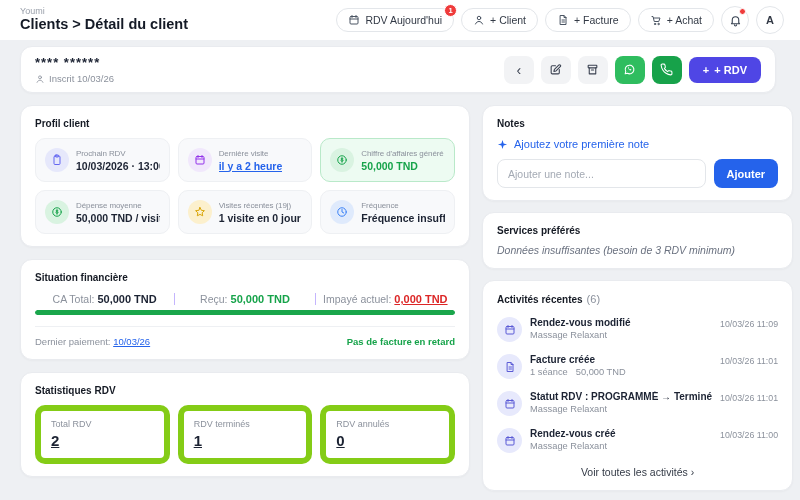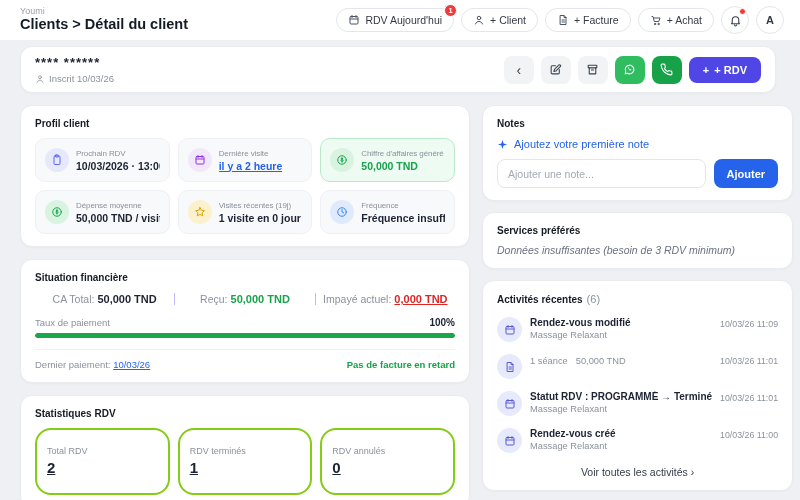--- a/index.html
+++ b/index.html
@@ -93,21 +93,21 @@
   .rate-row b { font-size:10px; color:#1c2333; }
   .bar { height:5px; border-radius:3px; background:#e7e9ee; margin-top:5px; overflow:hidden; }
   .bar-fill { height:100%; background:#1aa64b; border-radius:3px; }
   .fin-bottom { display:flex; justify-content:space-between; border-top:1px solid #eef0f3;
     margin-top:11px; padding-top:9px; font-size:9.5px; color:#8b919c; }
   .fin-bottom a { color:#2563eb; text-decoration:underline; cursor:pointer; }
   .fin-bottom .ok { color:#16a34a; font-weight:bold; }
 
   
   .stat-grid { display:grid; grid-template-columns:repeat(3,1fr); gap:8px; margin-top:9px; }
-  .stat { background:#fff; border:2px solid #84cc16; border-radius:16px; padding:16px 10px; }
+  .stat { background:#fff; border:6px solid #84cc16; border-radius:10px; padding:8px 10px; }
   .stat-label { font-size:9px; color:#8b919c; }
   .stat-num { font-size:15px; font-weight:bold; color:#1c2333; text-decoration:underline;
     margin-top:3px; cursor:pointer; display:inline-block; }
 
   
   .note-link { display:flex; align-items:center; gap:6px; margin-top:9px;
     font-size:11px; color:#2563eb; cursor:pointer; }
   .note-link svg { width:11px; height:11px; fill:#2563eb; }
   .note-input-row { display:flex; gap:8px; margin-top:9px; }
   .note-input { flex:1; height:29px; border:1px solid #e3e6ea; border-radius:8px;
@@ -312,24 +312,20 @@
         </div>
       </div>
 
       <div class="card pad">
         <div class="card-title">Situation financière</div>
         <div class="kv-row">
           <div class="kv"><span>CA Total:</span><b>50,000 TND</b></div>
           <div class="kv"><span>Reçu:</span><b class="green">50,000 TND</b></div>
           <div class="kv"><span>Impayé actuel:</span><b class="red">0,000 TND</b></div>
         </div>
-        <div class="rate-row">
-          <span>Taux de paiement</span>
-          <b>100%</b>
-        </div>
         <div class="bar">
             <div class="bar-fill" id="rate-fill" style="width: 100%;"></div>
           </div>
         <div class="fin-bottom">
           <span><span>Dernier paiement:</span> <a>10/03/26</a></span>
           <span class="ok">Pas de facture en retard</span>
         </div>
       </div>
 
       <div class="card pad">
@@ -394,20 +390,21 @@
         </div>
 
         <div class="act-item">
           <span class="act-ic">
               <svg class="st" viewBox="0 0 24 24">
                 <path d="M7 3h7l4 4v14H7z"></path>
                 <path d="M14 3v4h4M10 12h5M10 16h5"></path>
               </svg>
             </span>
           <div class="act-body">
+            <div class="act-t">Facture créée</div>
             <div class="act-s"><span>1 séance</span><span>50,000 TND</span></div>
           </div>
           <span class="act-time">10/03/26 11:01</span>
         </div>
 
         <div class="act-item">
           <span class="act-ic">
               <svg class="st" viewBox="0 0 24 24">
                 <rect x="4" y="5" width="16" height="15" rx="2"></rect>
                 <path d="M8 3v4M16 3v4M4 10h16"></path>

